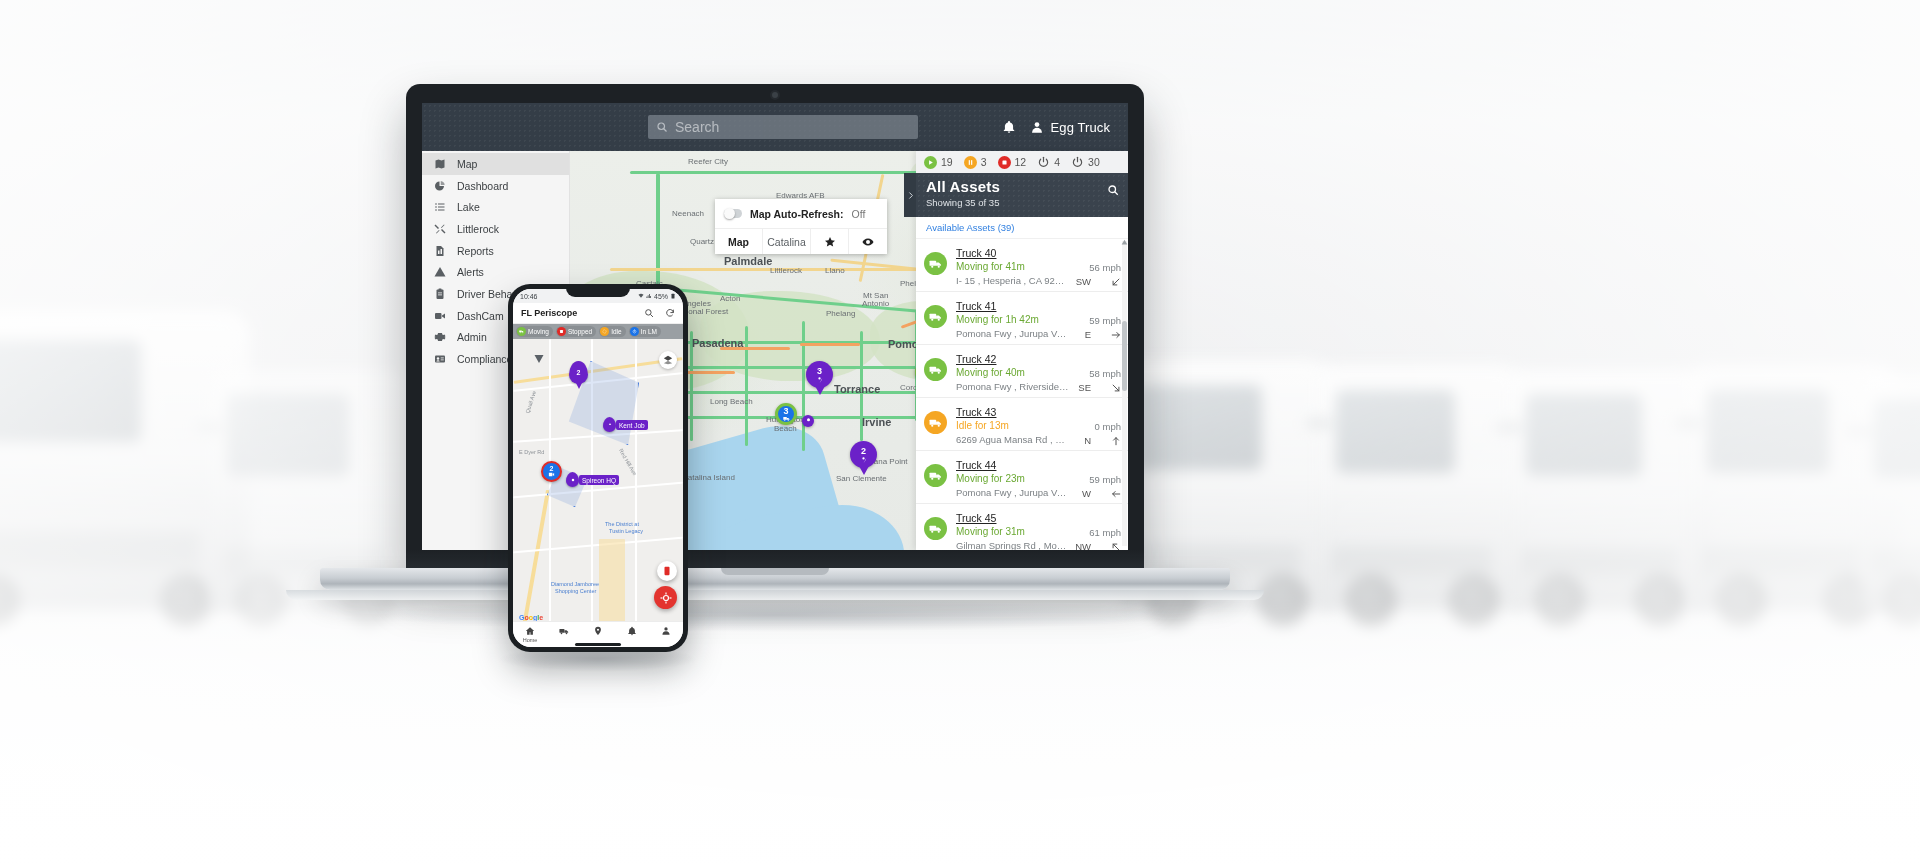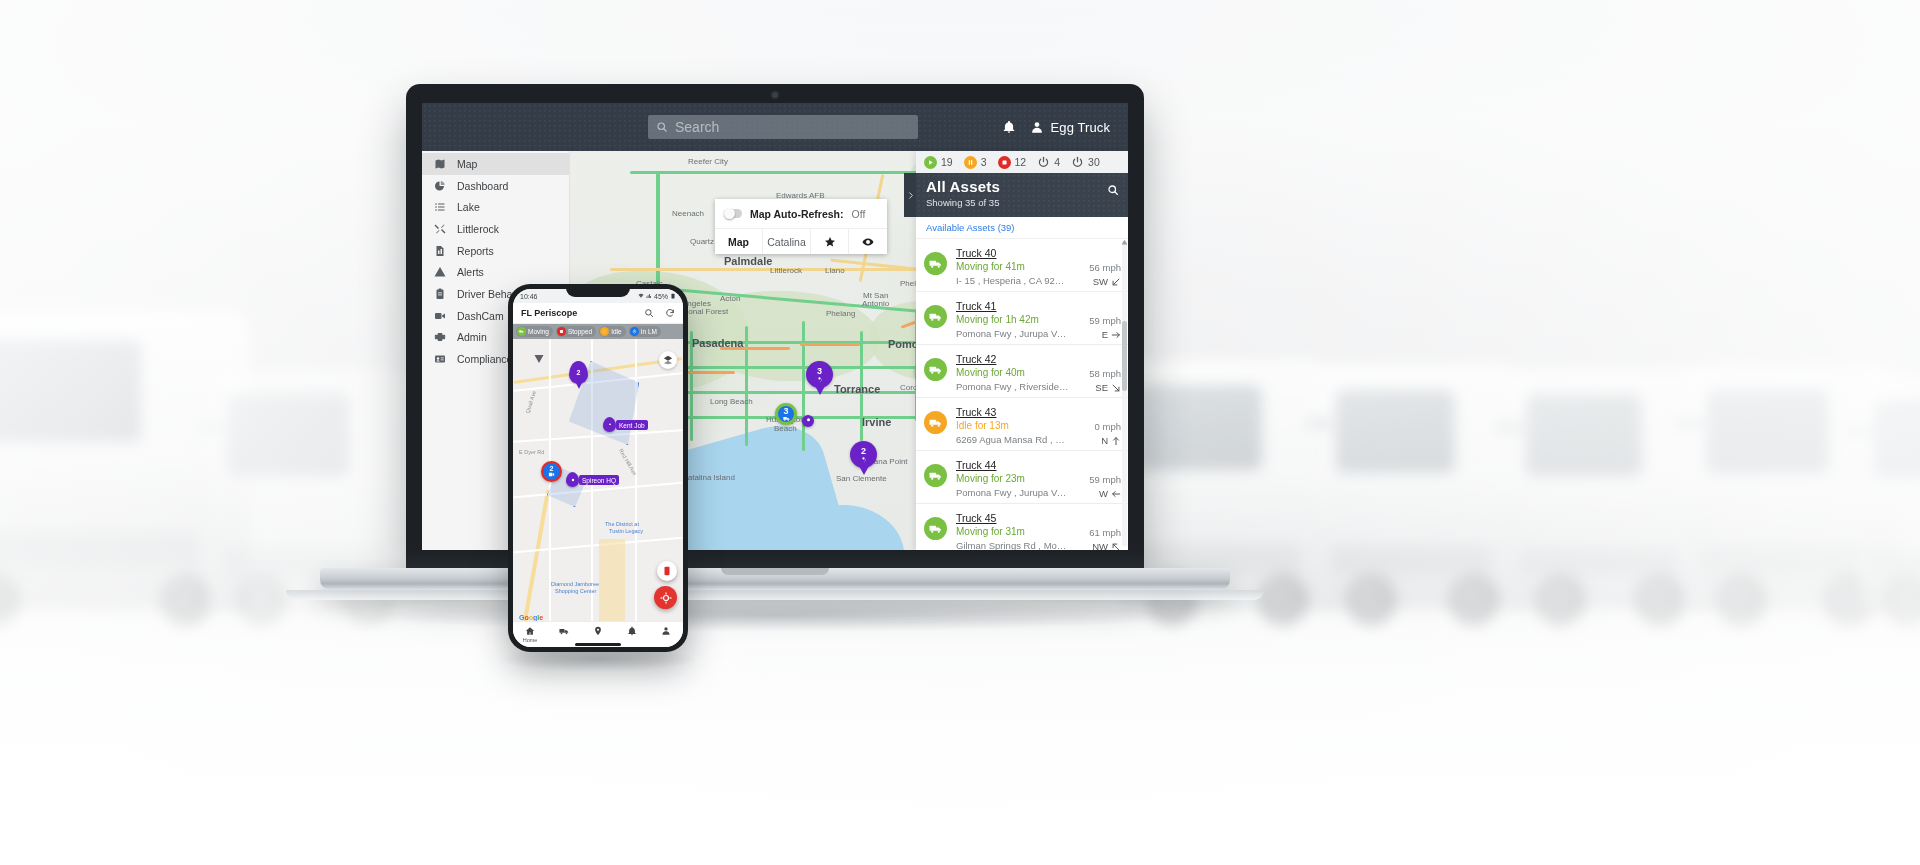--- a/index.html
+++ b/index.html
@@ -165,21 +165,21 @@
   .abadge.green{background:#7ac143;}
   .abadge.amber{background:#f5a623;}
   .ainfo{flex:1; padding-left:9px; min-width:0;}
   .aname{font-size:10.5px;color:#222;text-decoration:underline;line-height:13px;}
   .astatus{font-size:10px;line-height:14px;}
   .astatus.moving{color:#6aa832;}
   .astatus.idle{color:#f5a623;}
   .aaddr{font-size:9.5px;color:#7c8185;line-height:13px;white-space:nowrap;overflow:hidden;text-overflow:ellipsis;}
   .aright{width:52px;text-align:right;padding-top:14px;flex:none;}
   .aspeed{font-size:9.5px;color:#7c8185;line-height:14px;}
-  .adir{font-size:9.5px;color:#555;line-height:14px;display:flex;justify-content:flex-end;align-items:center;gap:3px;}
+  .adir{font-size:9.5px;color:#555;line-height:14px;display:flex;justify-content:flex-end;align-items:center;gap:20px;}
   .adir svg{width:10px;height:10px;}
   .scrollbar{position:absolute; right:1px; top:90px; width:5px; bottom:4px; background:#f3f3f3;}
   .scrollthumb{position:absolute; right:1px; top:170px; width:5px; height:70px; background:#c2c6c9; border-radius:3px;}
   .scrollup{position:absolute; right:0px; top:88px; width:7px; height:7px; color:#9aa0a4;}
 
   
   .phone{position:absolute; left:508px; top:284px; width:180px; height:368px; z-index:20;}
   .phone-frame{position:absolute; inset:0; background:#1b1f22; border-radius:22px;
     box-shadow:0 18px 34px rgba(20,25,30,.34);}
   .phone-screen{position:absolute; left:5px; top:5px; right:5px; bottom:5px; background:#fff;

